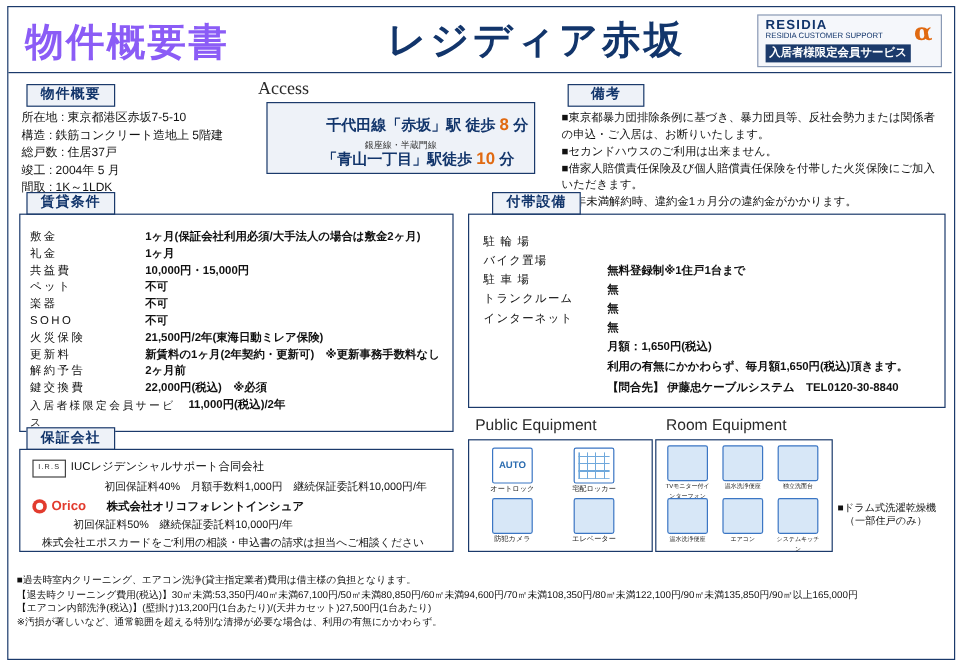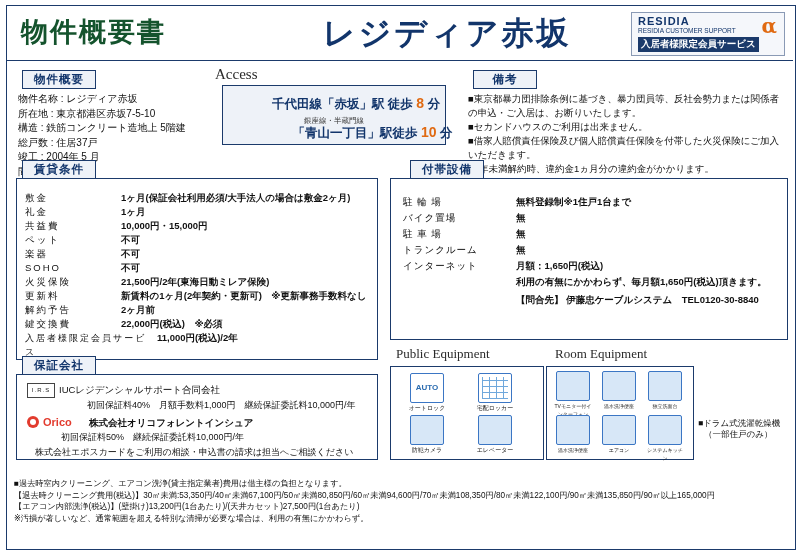--- a/index.html
+++ b/index.html
@@ -11,21 +11,21 @@
     position:relative;
     overflow:hidden;
   }
   .page{position:absolute;left:0;top:0;width:800px;height:554px;}
   .frame{position:absolute;left:6px;top:5px;width:788px;height:543px;border:1px solid #1b3a6b;}
 
   
   .hdr{position:absolute;left:7px;top:6px;width:786px;height:54px;border-bottom:1px solid #1b3a6b;}
   .hdr-title{
     position:absolute;left:14px;top:8px;width:200px;height:38px;
-    font-size:27px;font-weight:bold;letter-spacing:2px;color:#14532d;
+    font-size:32px;font-weight:bold;letter-spacing:2px;color:#8b5cf6;
     font-family:"DejaVu Serif","Liberation Serif",serif;
   }
   .hdr-sub{
     position:absolute;left:250px;top:6px;width:380px;height:44px;
     font-size:32px;font-weight:bold;color:#12356b;letter-spacing:3px;
     font-family:"DejaVu Serif","Liberation Serif",serif;
     text-align:center;
   }
   .hdr-logo{
     position:absolute;right:8px;top:6px;width:152px;height:42px;
@@ -52,58 +52,58 @@
   
   #sec-gaiyo-label{left:22px;top:70px;width:72px;}
   #gaiyo-list{left:18px;top:92px;width:185px;}
   #gaiyo-list div{font-size:10px;line-height:14.5px;white-space:nowrap;}
 
   
   .access-title{position:absolute;left:215px;top:66px;width:150px;font-size:15px;color:#2a2a2a;font-family:"Liberation Serif",serif;}
   #access-box{left:222px;top:85px;width:222px;height:58px;background:#eef2f8;}
   .acc-line1{position:absolute;left:0;top:9px;width:222px;text-align:center;font-size:12.5px;font-weight:bold;color:#12356b;padding-left:22px;}
   .acc-sub{position:absolute;left:0;top:30px;width:222px;text-align:center;font-size:7.5px;color:#333;}
-  .acc-line2{position:absolute;left:0;top:38px;width:251px;text-align:center;font-size:12.5px;font-weight:bold;color:#12356b;margin-left:24px;}
+  .acc-line2{position:absolute;left:0;top:38px;width:251px;text-align:center;font-size:12.5px;font-weight:bold;color:#12356b;}
   .num-orange{color:#e06a12;font-size:14px;font-weight:bold;}
 
   
   #sec-biko-label{left:473px;top:70px;width:62px;}
   #biko-list{left:468px;top:92px;width:318px;}
   #biko-list div{font-size:9.5px;line-height:14px;}
 
   
   #sec-chintai-label{left:22px;top:160px;width:72px;}
   #chintai-box{left:16px;top:178px;width:360px;height:180px;}
   .kv{position:absolute;font-size:9.5px;line-height:14px;}
   .kv .k{position:absolute;left:8px;width:96px;letter-spacing:2px;}
   .kv .v{position:absolute;left:104px;width:250px;font-weight:bold;}
 
   
   #sec-fudai-label{left:410px;top:160px;width:72px;}
   #fudai-box{left:390px;top:178px;width:396px;height:160px;}
   .kv2 .k{position:absolute;left:12px;width:100px;letter-spacing:1px;}
-  .kv2 .v{position:absolute;left:125px;width:275px;}
+  .kv2 .v{position:absolute;left:115px;width:275px;margin-top:24px;}
 
   
   #sec-hosho-label{left:22px;top:356px;width:72px;}
   #hosho-box{left:16px;top:374px;width:360px;height:84px;}
 
   .hosho-row{position:absolute;font-size:9px;line-height:12px;}
   .iris-badge{
     position:absolute;left:10px;top:8px;width:26px;height:13px;border:1px solid #444;
     font-size:6px;letter-spacing:1px;text-align:center;line-height:13px;color:#222;
   }
   .orico-mark{
     position:absolute;left:10px;top:41px;width:12px;height:12px;border-radius:50%;
     background:#e23b2e;
   }
   .orico-mark:after{content:"";position:absolute;left:3px;top:3px;width:6px;height:6px;border-radius:50%;background:#fff;}
 
   
-  .eq-title{position:absolute;font-size:13px;color:#2a2a2a;font-family:Liberation Serif, serif;}
+  .eq-title{position:absolute;font-size:13px;color:#2a2a2a;font-family:Liberation Sans, sans-serif;}
   #pub-title{left:396px;top:346px;}
   #room-title{left:555px;top:346px;}
   #pub-box{left:390px;top:366px;width:152px;height:92px;}
   #room-box{left:546px;top:366px;width:146px;height:92px;}
 
   .icon-cell{position:absolute;width:40px;text-align:center;}
   .icon-sq{
     width:32px;height:28px;margin:0 auto;border:1px solid #3b76c4;background:#ffffff;
     position:relative;border-radius:2px;
   }
@@ -133,21 +133,20 @@
     <div class="hdr-logo">
       <div class="l1">RESIDIA</div>
       <div class="l2">RESIDIA CUSTOMER SUPPORT</div>
       <div class="l3">入居者様限定会員サービス</div>
       <div class="alpha">α</div>
     </div>
   </div>
 
   <div class="seclabel" id="sec-gaiyo-label">物件概要</div>
   <div class="plain" id="gaiyo-list">
-    <div>物件名称 : レジディア赤坂</div>
     <div>所在地 : 東京都港区赤坂7-5-10</div>
     <div>構造 : 鉄筋コンクリート造地上 5階建</div>
     <div>総戸数 : 住居37戸</div>
     <div>竣工 : 2004年 5 月</div>
     <div>間取 : 1K～1LDK</div>
   </div>
 
   <div class="access-title">Access</div>
   <div class="box" id="access-box">
     <div class="acc-line1">

